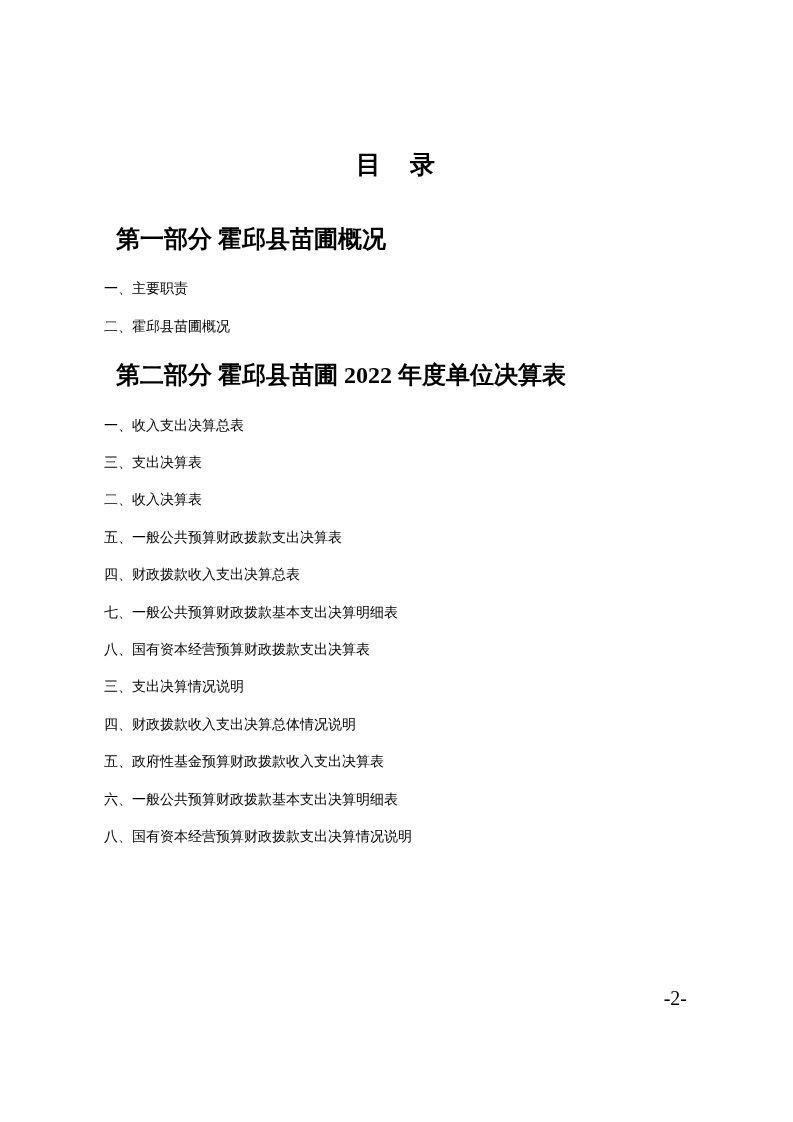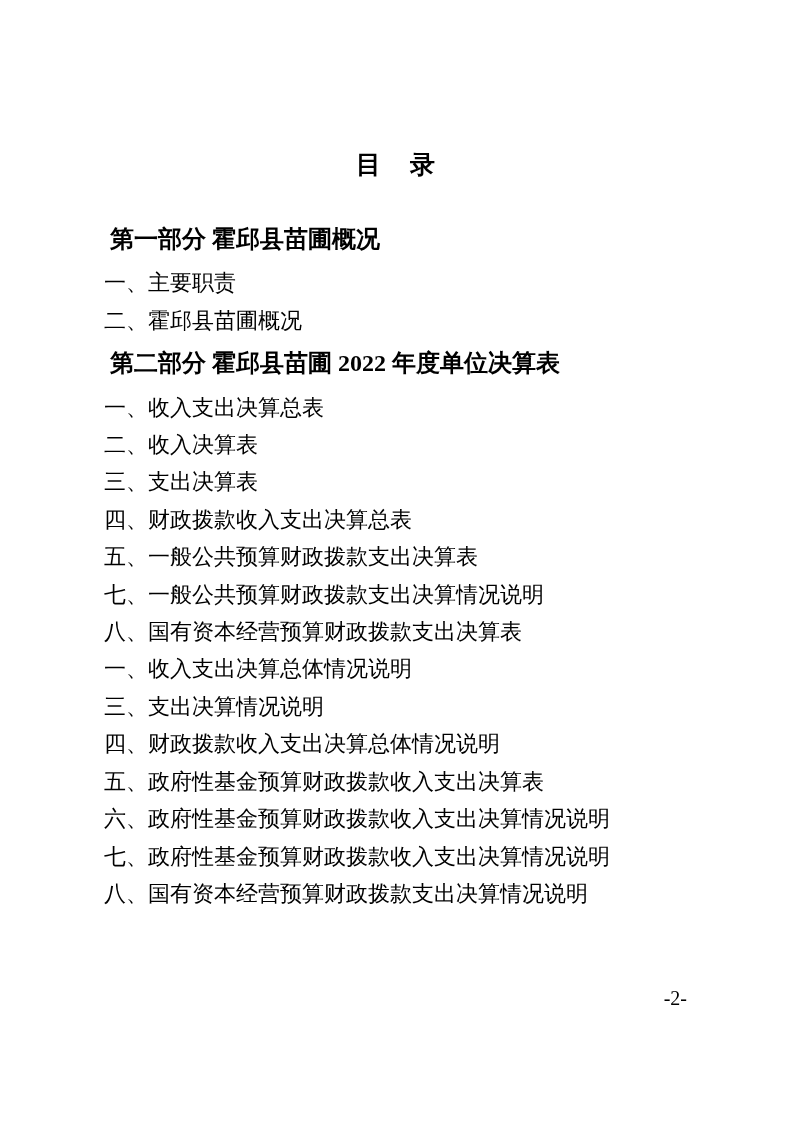--- a/index.html
+++ b/index.html
@@ -25,29 +25,29 @@
   .toc-title {
     margin: 0 0 38px 0;
     font-size: 25px;
     font-weight: bold;
     line-height: 37px;
     text-align: center;
     letter-spacing: 2px;
     white-space: pre;
   }
   .section-heading {
-    margin: 6px;
+    margin: 12px;
     font-size: 24px;
     font-weight: bold;
     line-height: 37.4px;
     white-space: pre;
   }
   .toc-item {
     margin: 0;
-    font-size: 22px;
+    font-size: 14px;
     font-weight: normal;
     line-height: 37.4px;
     white-space: pre;
   }
   .page-number {
     position: absolute;
     top: 986px;
     right: 106px;
     font-size: 20px;
     line-height: 24px;
@@ -60,31 +60,29 @@
   <div class="content">
 
     <h1 class="toc-title">目　录</h1>
 
     <p class="section-heading">第一部分 霍邱县苗圃概况</p>
     <p class="toc-item">一、主要职责</p>
     <p class="toc-item">二、霍邱县苗圃概况</p>
 
     <p class="section-heading">第二部分 霍邱县苗圃 2022 年度单位决算表</p>
     <p class="toc-item">一、收入支出决算总表</p>
+    <p class="toc-item">三、支出决算表</p>
     <p class="toc-item">二、收入决算表</p>
-    <p class="toc-item">三、支出决算表</p>
+    <p class="toc-item">五、一般公共预算财政拨款支出决算表</p>
     <p class="toc-item">四、财政拨款收入支出决算总表</p>
-    <p class="toc-item">五、一般公共预算财政拨款支出决算表</p>
-    <p class="toc-item">七、一般公共预算财政拨款支出决算情况说明</p>
+    <p class="toc-item">七、一般公共预算财政拨款基本支出决算明细表</p>
     <p class="toc-item">八、国有资本经营预算财政拨款支出决算表</p>
 
-    <p class="toc-item">一、收入支出决算总体情况说明</p>
     <p class="toc-item">三、支出决算情况说明</p>
     <p class="toc-item">四、财政拨款收入支出决算总体情况说明</p>
     <p class="toc-item">五、政府性基金预算财政拨款收入支出决算表</p>
-    <p class="toc-item">六、政府性基金预算财政拨款收入支出决算情况说明</p>
-    <p class="toc-item">七、政府性基金预算财政拨款收入支出决算情况说明</p>
+    <p class="toc-item">六、一般公共预算财政拨款基本支出决算明细表</p>
     <p class="toc-item">八、国有资本经营预算财政拨款支出决算情况说明</p>
 
   </div>
 
   <div class="page-number">-2-</div>
 </div>
 
 </body></html>

